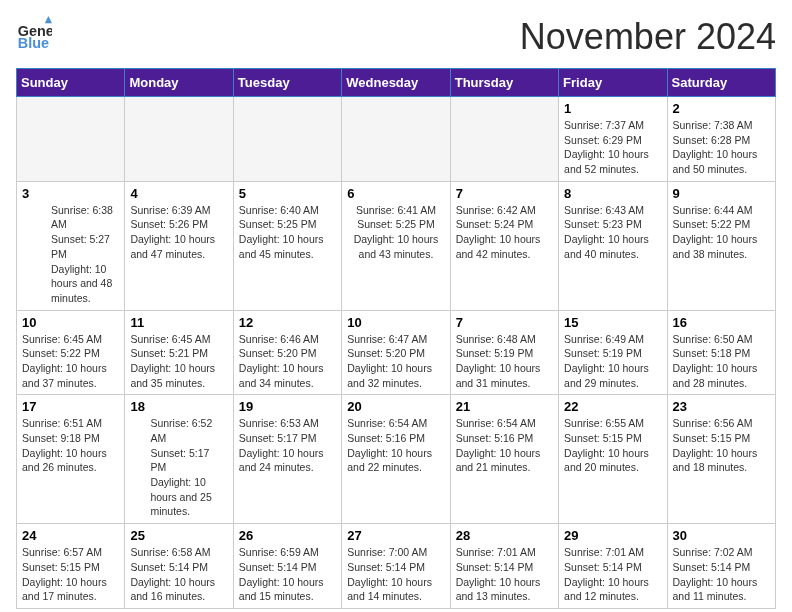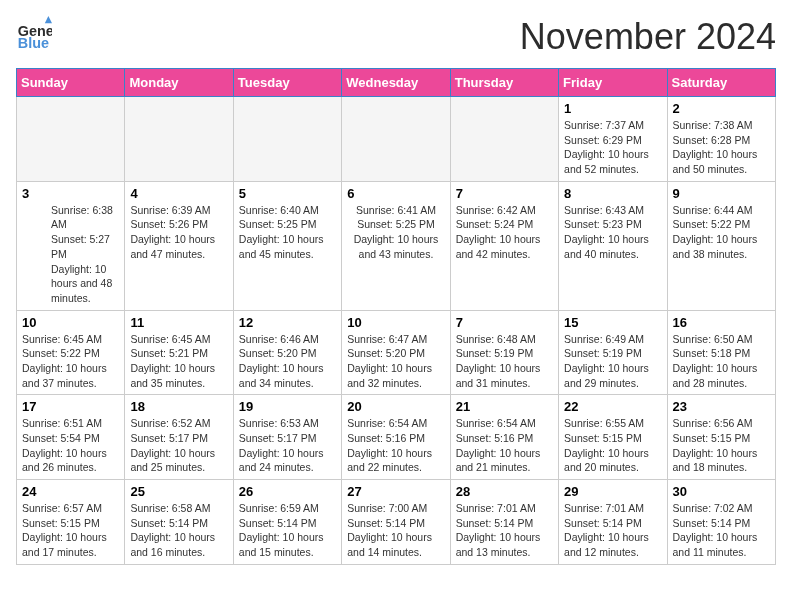--- a/index.html
+++ b/index.html
@@ -36,21 +36,21 @@
     .location {
       font-size: 15px;
       color: #555;
     }
     .calendar {
       width: 100%;
       border-collapse: collapse;
       font-size: 11px;
     }
     .calendar th {
-      background: #ec4899;
+      background: #4c1d95;
       color: #fff;
       padding: 6px 4px;
       text-align: left;
       font-size: 13px;
       font-weight: bold;
       border: 1px solid #3a80c9;
     }
     .calendar td {
       border: 1px solid #ccc;
       vertical-align: top;
@@ -213,26 +213,26 @@
           <span class="day-number">16</span>
           <div class="day-info" style="white-space: pre-line;">Sunrise: 6:50 AM
 Sunset: 5:18 PM
 Daylight: 10 hours and 28 minutes.</div>
         </td>
       </tr>
       <tr>
         <td>
           <span class="day-number">17</span>
           <div class="day-info" style="white-space: pre-line;">Sunrise: 6:51 AM
-Sunset: 5:54 PM
+Sunset: 9:18 PM
 Daylight: 10 hours and 26 minutes.</div>
         </td>
         <td>
           <span class="day-number">18</span>
-          <div class="day-info" style="white-space: pre-line;">Sunrise: 6:52 AM
+          <div class="day-info" style="white-space: pre-line; margin-left: 20px;">Sunrise: 6:52 AM
 Sunset: 5:17 PM
 Daylight: 10 hours and 25 minutes.</div>
         </td>
         <td>
           <span class="day-number">19</span>
           <div class="day-info" style="white-space: pre-line;">Sunrise: 6:53 AM
 Sunset: 5:17 PM
 Daylight: 10 hours and 24 minutes.</div>
         </td>
         <td>

